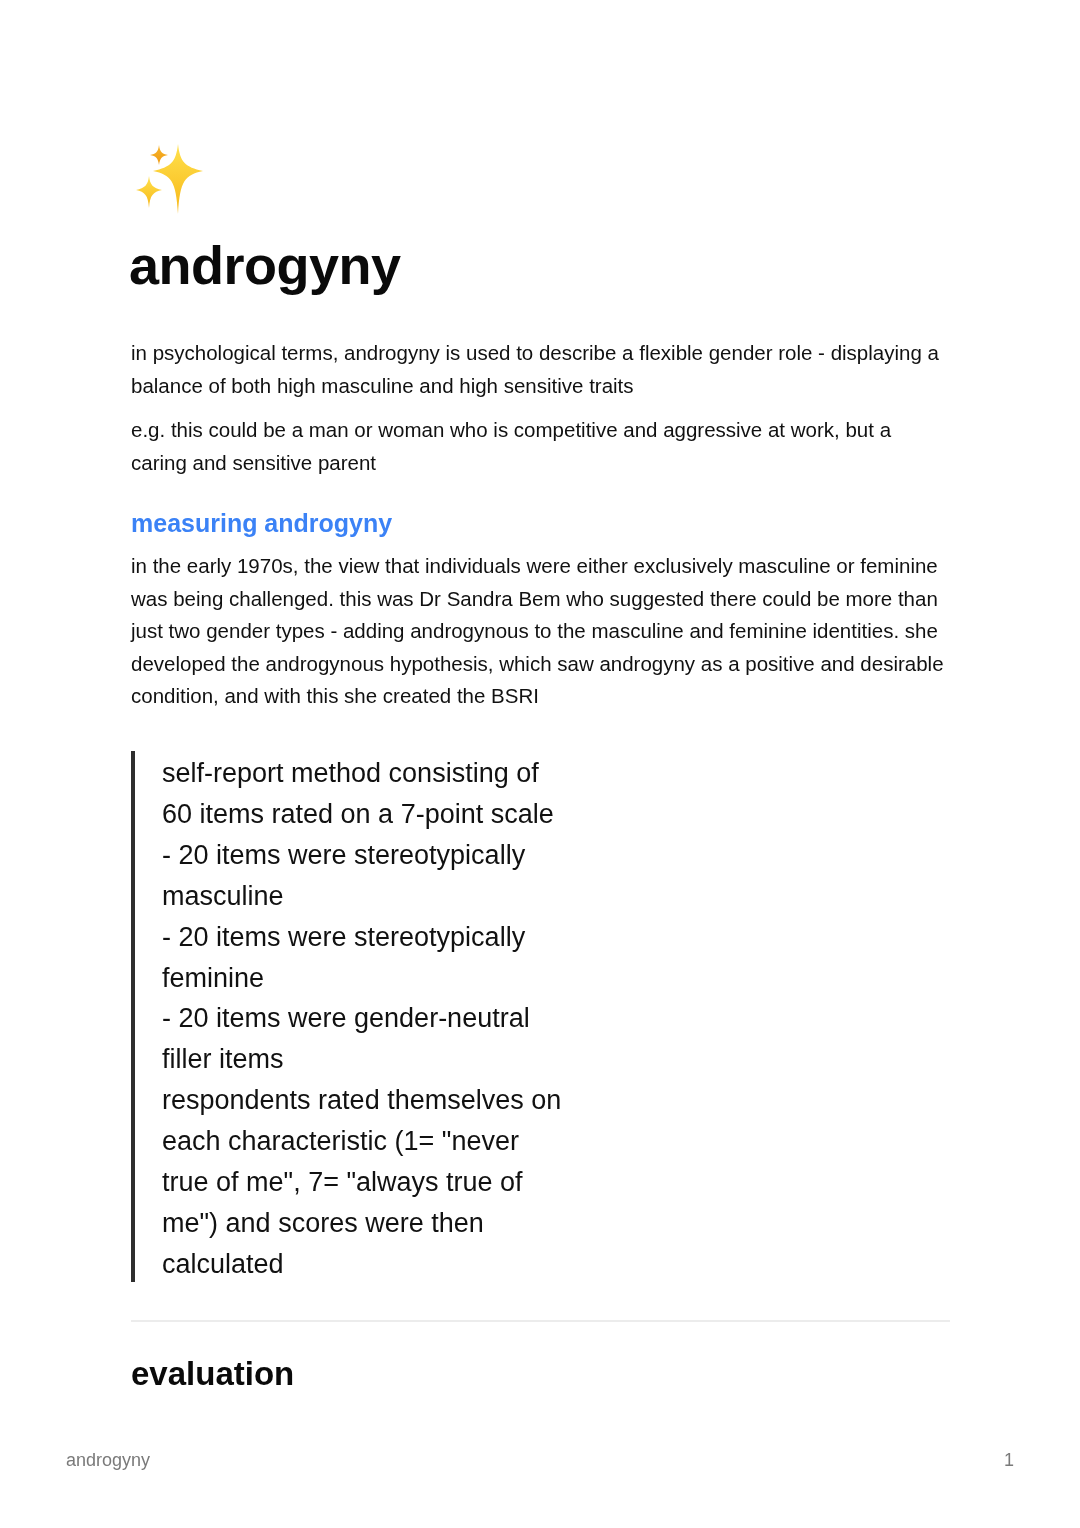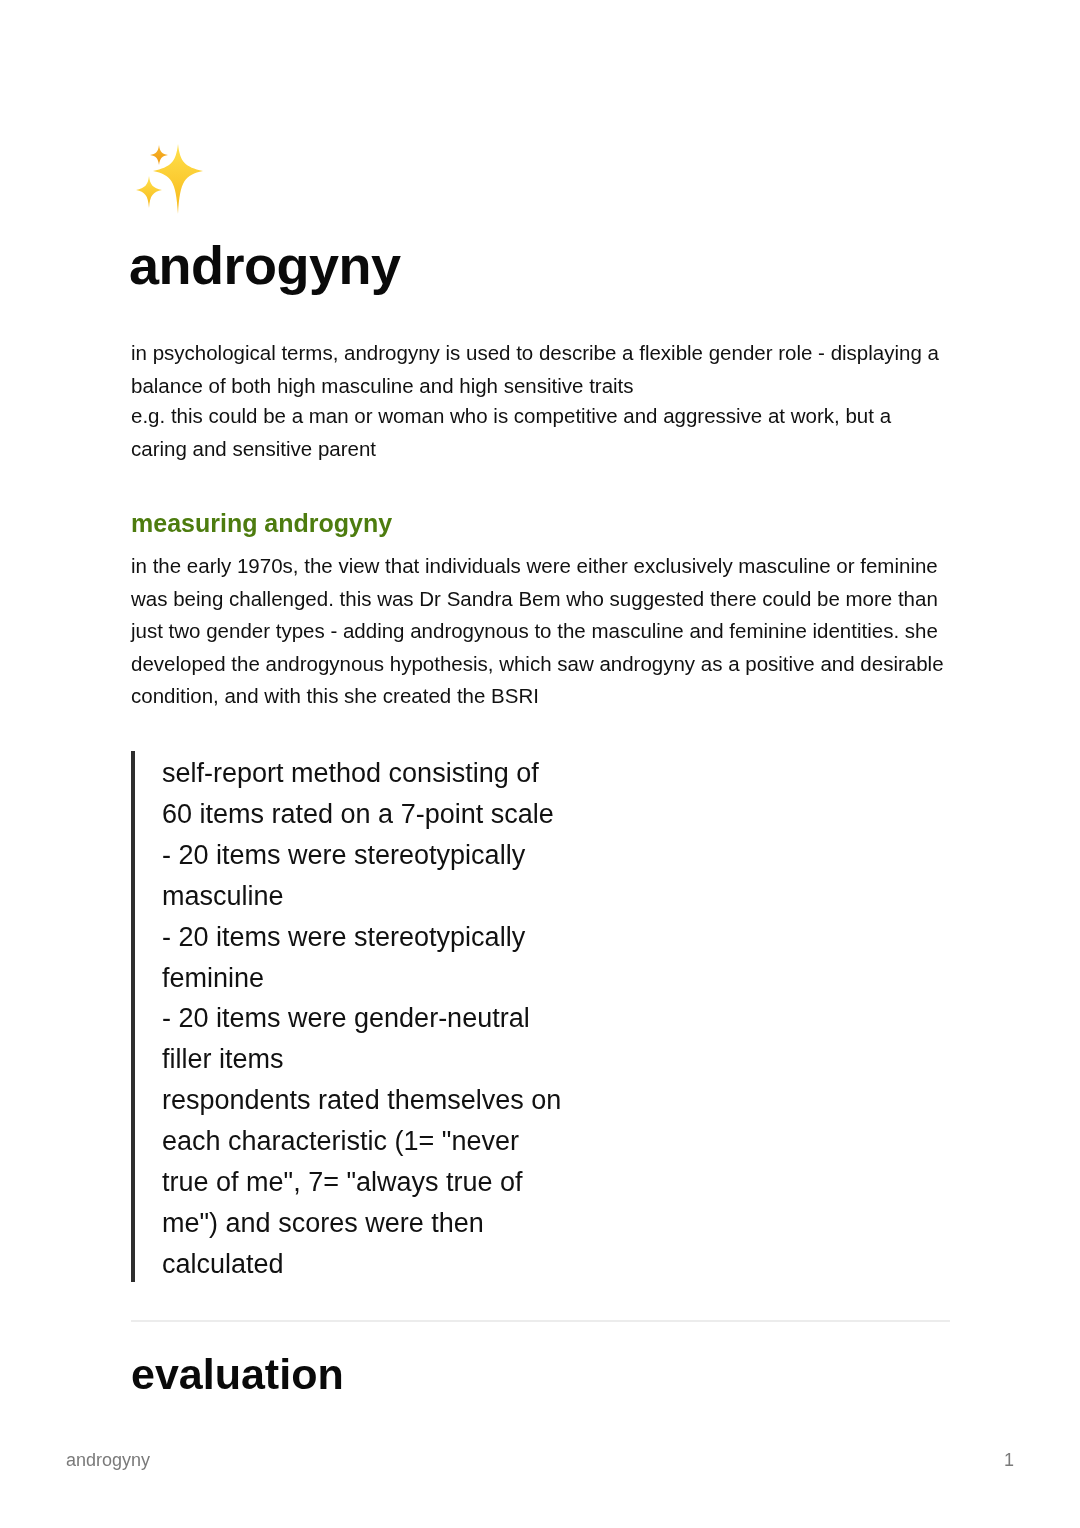--- a/index.html
+++ b/index.html
@@ -47,21 +47,21 @@
       line-height: 32.6px;
       color: #111;
       width: 820px;
     }
     .h3 {
       position: absolute;
       left: 0;
       margin: 0;
       font-size: 25px;
       font-weight: 700;
-      color: #4d7c0f;
+      color: #3b82f6;
       line-height: 32px;
     }
     .quote {
       position: absolute;
       left: 0;
       top: 751px;
       width: 440px;
       height: 531px;
       border-left: 4px solid #2e2e2e;
       box-sizing: border-box;
@@ -81,21 +81,21 @@
       top: 1320px;
       width: 819px;
       height: 2px;
       background: #ececec;
     }
     .h2 {
       position: absolute;
       left: 0;
       top: 1353px;
       margin: 0;
-      font-size: 43px;
+      font-size: 33px;
       font-weight: 700;
       color: #0a0a0a;
       line-height: 42px;
     }
     .footer-left {
       position: absolute;
       left: 66px;
       top: 1448px;
       font-size: 18px;
       color: #7a7a7a;
@@ -132,21 +132,21 @@
 
       <path d="M28 5 C29 12 31 14 37 15 C31 16 29 18 28 25 C27 18 25 16 19 15 C25 14 27 12 28 5 Z" fill="url(#g2)"></path>
 
       <path d="M18 36 C19 45 22 48 31 50 C22 52 19 55 18 68 C17 55 14 52 5 50 C14 48 17 45 18 36 Z" fill="url(#g1)"></path>
     </svg>
   </div>
 
   <h1 class="page-title">androgyny</h1>
 
   <p class="para" style="top:337px;">in psychological terms, androgyny is used to describe a flexible gender role - displaying a balance of both high masculine and high sensitive traits</p>
-  <p class="para" style="top:400px;">e.g. this could be a man or woman who is competitive and aggressive at work, but a caring and sensitive parent</p>
+  <p class="para" style="top:414px;">e.g. this could be a man or woman who is competitive and aggressive at work, but a caring and sensitive parent</p>
 
   <h3 class="h3" style="top:507px;">measuring androgyny</h3>
 
   <p class="para" style="top:550px;">in the early 1970s, the view that individuals were either exclusively masculine or feminine was being challenged. this was Dr Sandra Bem who suggested there could be more than just two gender types - adding androgynous to the masculine and feminine identities. she developed the androgynous hypothesis, which saw androgyny as a positive and desirable condition, and with this she created the BSRI</p>
 
   <div class="quote">
     <p class="quote-text">self-report method consisting of 60 items rated on a 7-point scale
 - 20 items were stereotypically masculine
 - 20 items were stereotypically feminine
 - 20 items were gender-neutral filler items

